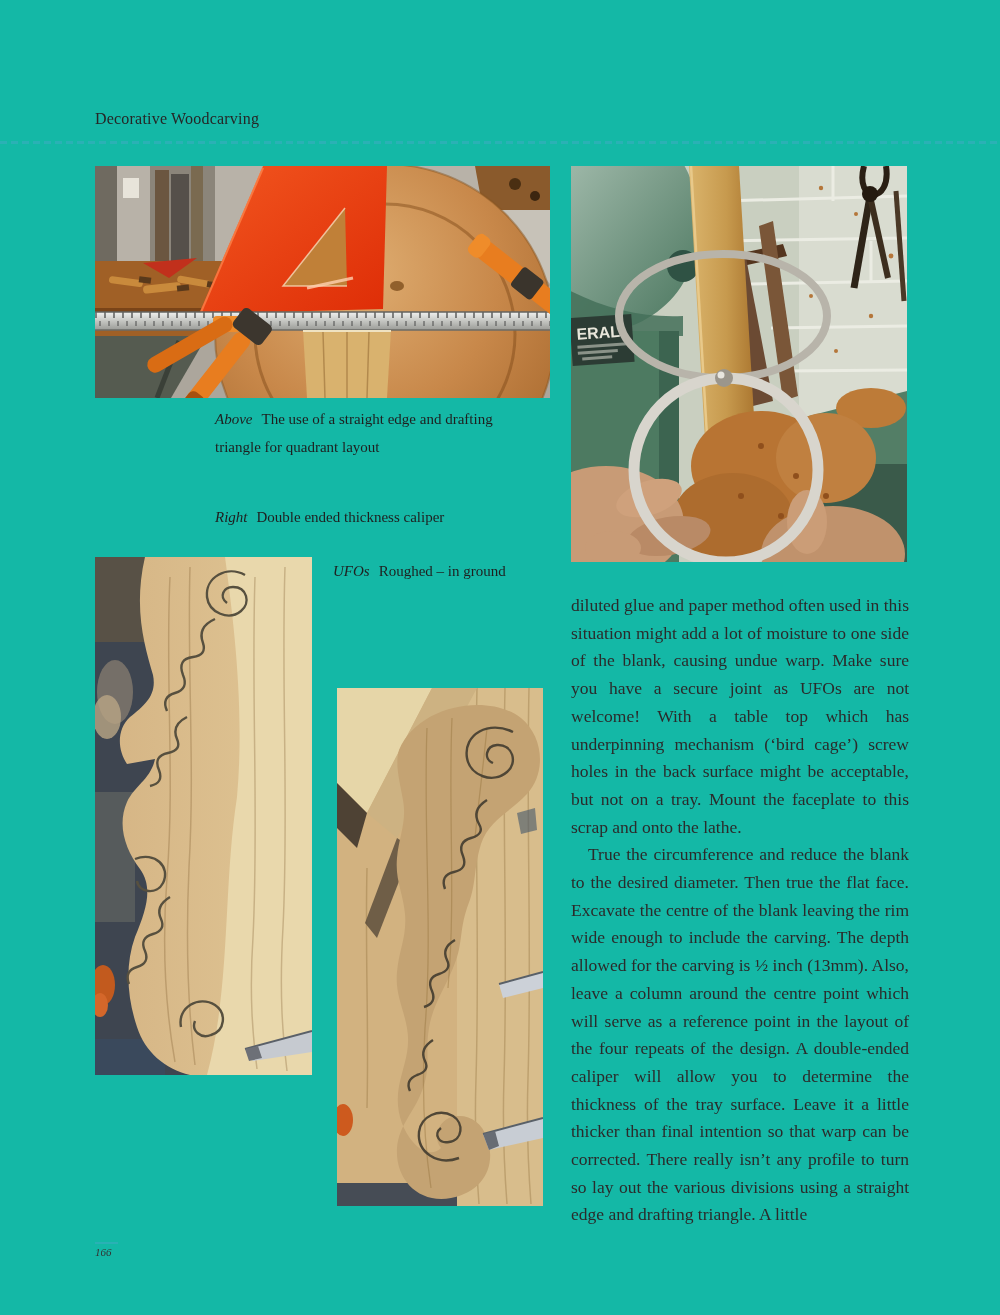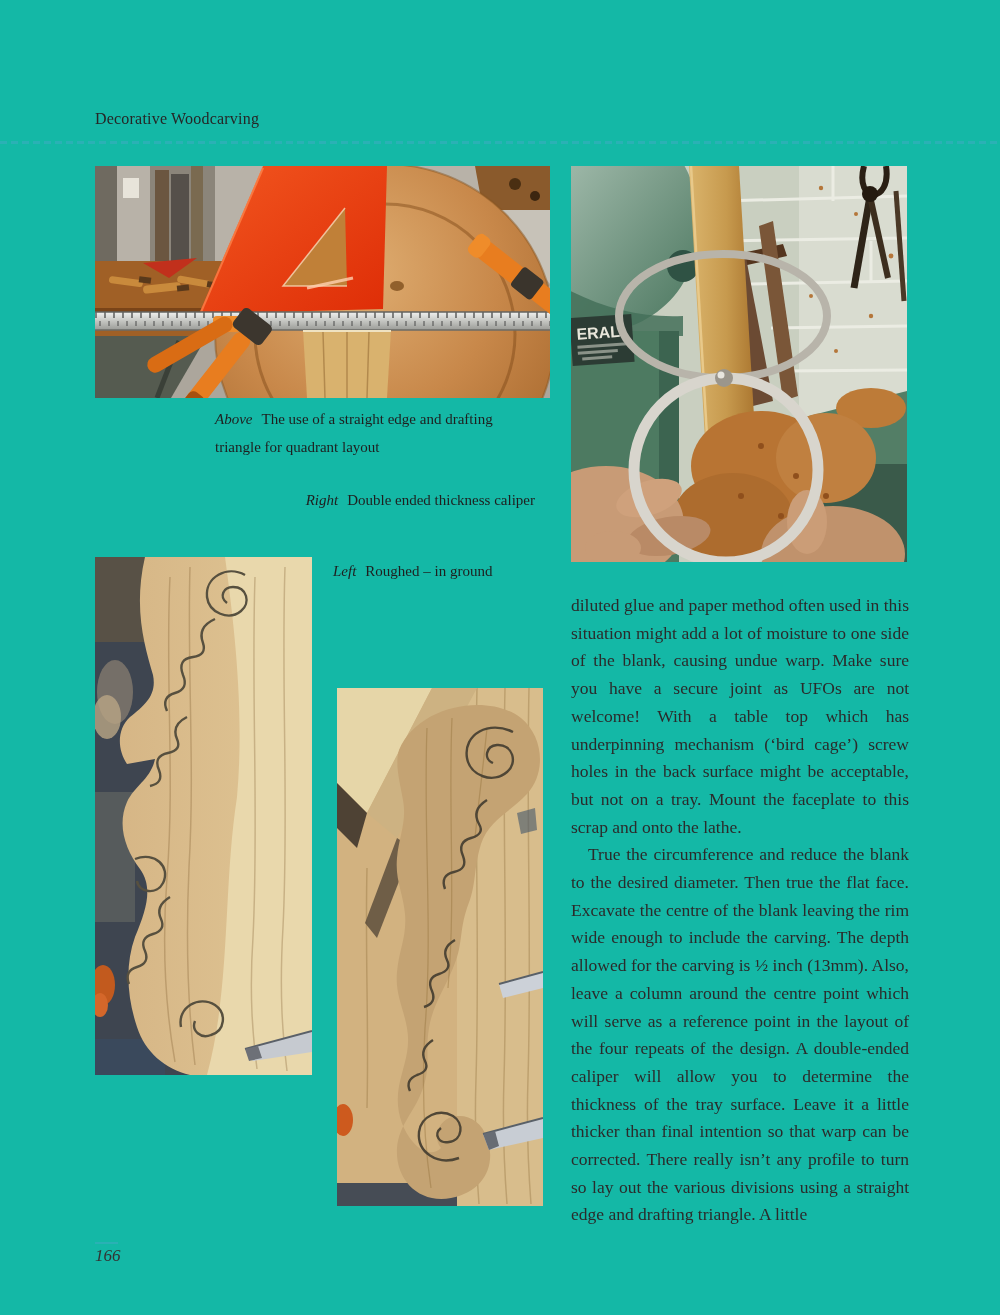--- a/index.html
+++ b/index.html
@@ -14,21 +14,21 @@
     background:repeating-linear-gradient(90deg,var(--teal) 0 7px,transparent 7px 11px);
   }
   .photo{overflow:hidden;background:#d8d2c6;}
   .photo svg{display:block;}
   .caption{font-size:15px;line-height:28px;color:#1f1f1f;}
   .caption .cap-label{font-style:italic;margin-right:9px;}
   .bodytext{width:338px;font-size:17.5px;line-height:27.7px;text-align:justify;color:#2b2b2b;}
   .bodytext p{margin:0;}
   .bodytext p.indent{text-indent:17px;}
   .footer-rule{left:95px;top:1242px;width:23px;height:2px;}
-  .page-number{left:95px;top:1246px;font-size:17px;font-style:italic;color:#333;}
+  .page-number{left:95px;top:1246px;font-size:11px;font-style:italic;color:#333;}
 </style>
 </head>
 <body>
 
 <div class="page" style="--teal:#2ab1b5;">
 
   <div class="abs header-title">Decorative Woodcarving</div>
   <div class="abs header-rule"></div>
 
   <div class="abs photo" style="left:95px;top:166px;width:455px;height:232px;" title="Wooden disc blank with straight edge, clamps and orange drafting triangle">
@@ -206,25 +206,25 @@
         <circle cx="153" cy="212" r="9" fill="#9b968c"></circle>
         <circle cx="150" cy="209" r="3.5" fill="#e8e6df"></circle>
       </g>
       <ellipse cx="42" cy="382" rx="28" ry="17" fill="#c89b76"></ellipse>
     </svg>
   </div>
 
   <div class="abs caption" style="left:215px;top:405px;width:302px;">
     <span class="cap-label">Above</span><span>The use of a straight edge and drafting triangle for quadrant layout</span>
   </div>
-  <div class="abs caption" style="left:215px;top:486px;width:320px;text-align:right;">
+  <div class="abs caption" style="left:215px;top:503px;width:320px;">
     <span class="cap-label">Right</span><span>Double ended thickness caliper</span>
   </div>
   <div class="abs caption" style="left:333px;top:557px;width:230px;">
-    <span class="cap-label">Left</span><span>Roughed – in ground</span>
+    <span class="cap-label">UFOs</span><span>Roughed – in ground</span>
   </div>
 
   <div class="abs photo" style="left:95px;top:557px;width:217px;height:518px;" title="Roughed-in ground of carved wooden blank">
     <svg width="217" height="518" viewBox="0 0 217 518">
       <defs>
         <linearGradient id="wood3" x1="0" y1="0" x2="1" y2="0">
           <stop offset="0%" stop-color="#d6b686"></stop>
             <stop offset="100%" stop-color="#e0c695"></stop>
         </linearGradient>
       </defs>

